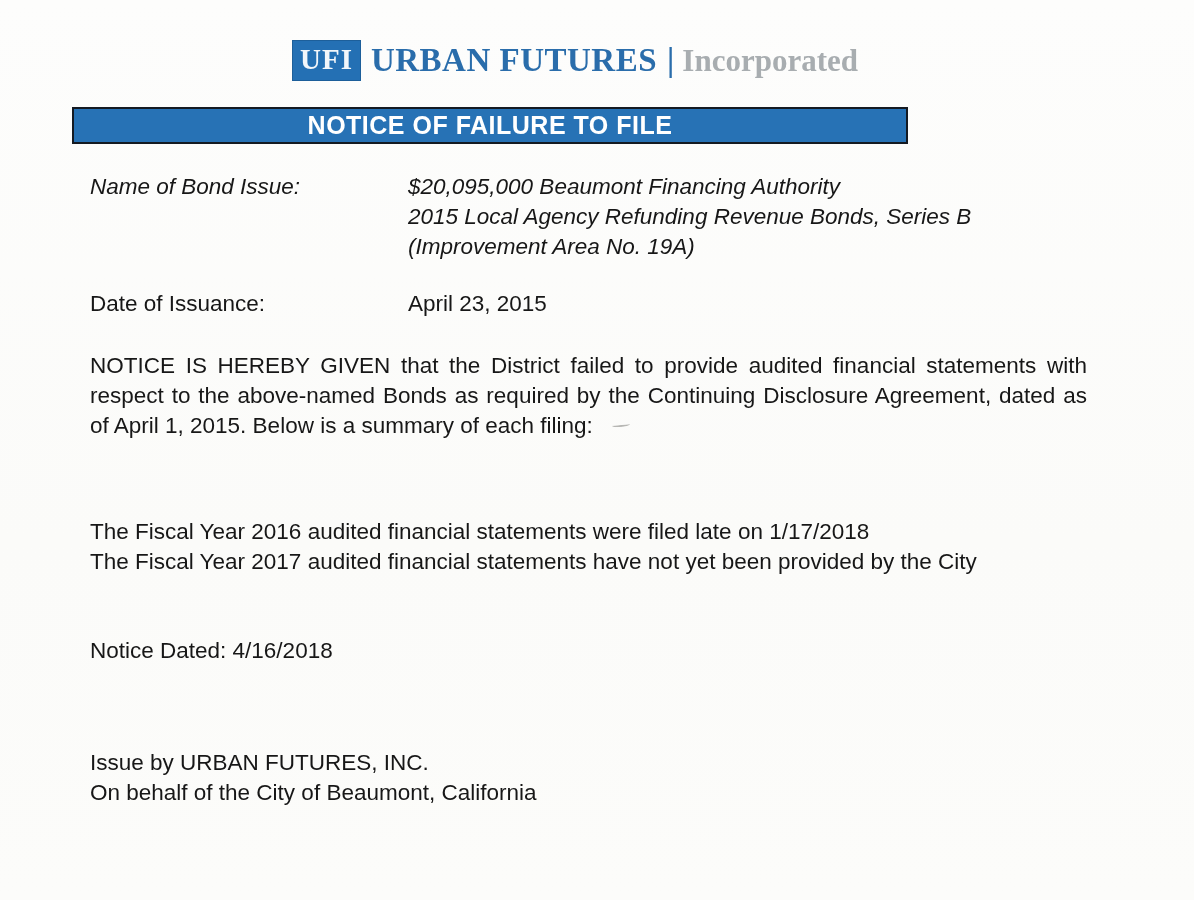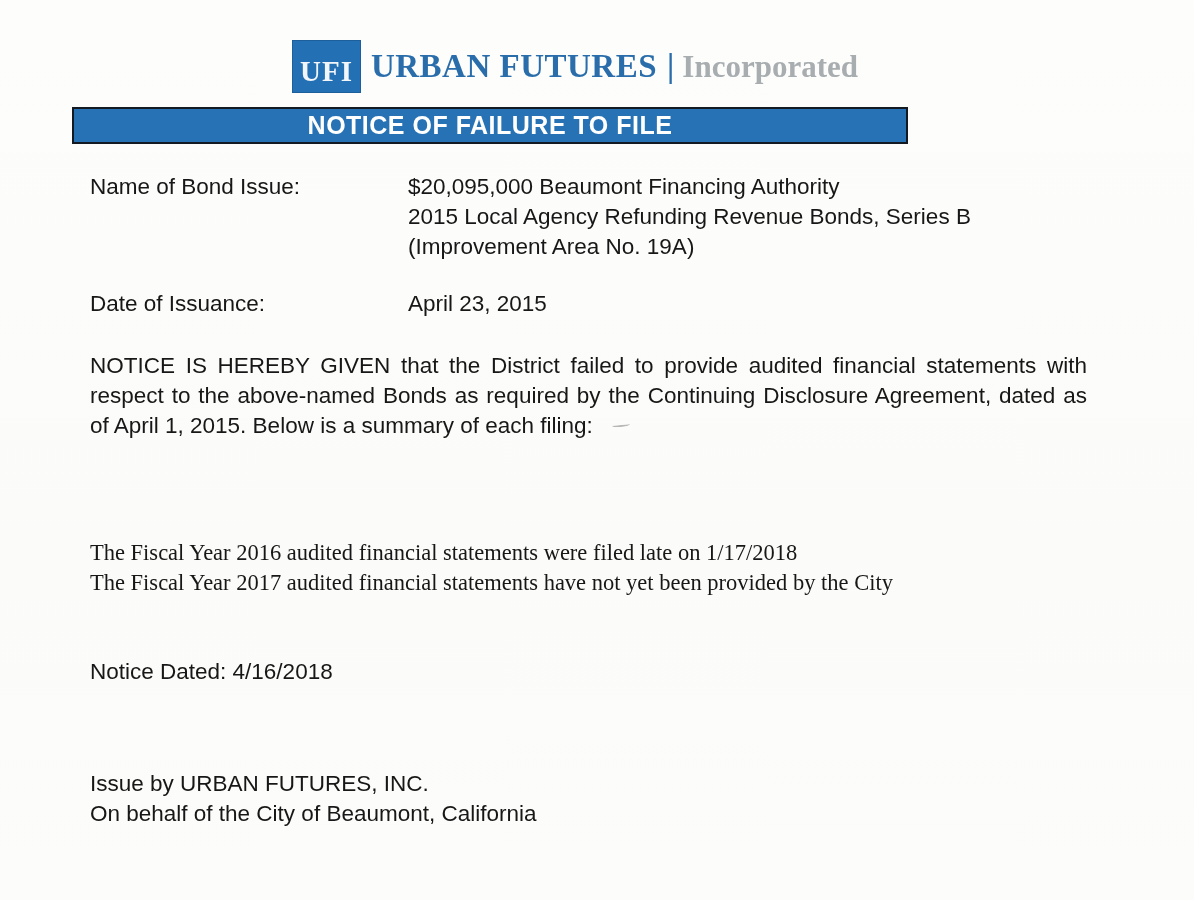--- a/index.html
+++ b/index.html
@@ -32,21 +32,21 @@
     align-items: center;
     transform: translateX(-22px);
   }
   .logo-badge {
     background: #2470b4;
     color: #f2f6fa;
     font-family: "Liberation Serif", serif;
     font-weight: bold;
     font-size: 29px;
     line-height: 1;
-    padding: 16px 7px 6px 7px;
+    padding: 4px 7px 6px 7px;
     letter-spacing: 1px;
     border: 1px solid #1d5f9a;
   }
   .logo-name {
     font-family: Liberation Serif, serif;
     font-weight: bold;
     font-size: 33px;
     color: #2a6dab;
     letter-spacing: 0.5px;
     margin-left: 10px;
@@ -98,30 +98,29 @@
     line-height: 30px;
     color: #171717;
   }
   .field-row {
     display: flex;
     align-items: flex-start;
   }
   .field-label { width: 318px; flex: 0 0 318px; }
   .field-value { flex: 1; }
   .row-obligated { margin-bottom: 30px; }
-  .row-bond     { margin-bottom: 27px; }
+  .row-bond     { margin-bottom: 27px; font-style: italic; }
   .row-date     { margin-bottom: 0; }
 
   .notice-paragraph {
     margin-top: 32px;
     text-align: justify;
   }
   .filings {
-    margin-top: 97px;
-    font-family: Liberation Serif, serif;
+    margin-top: 76px;
   }
   .notice-dated {
     margin-top: 59px;
   }
   .signature-block {
     margin-top: 82px;
   }
 
   
   .scan-artifact {

